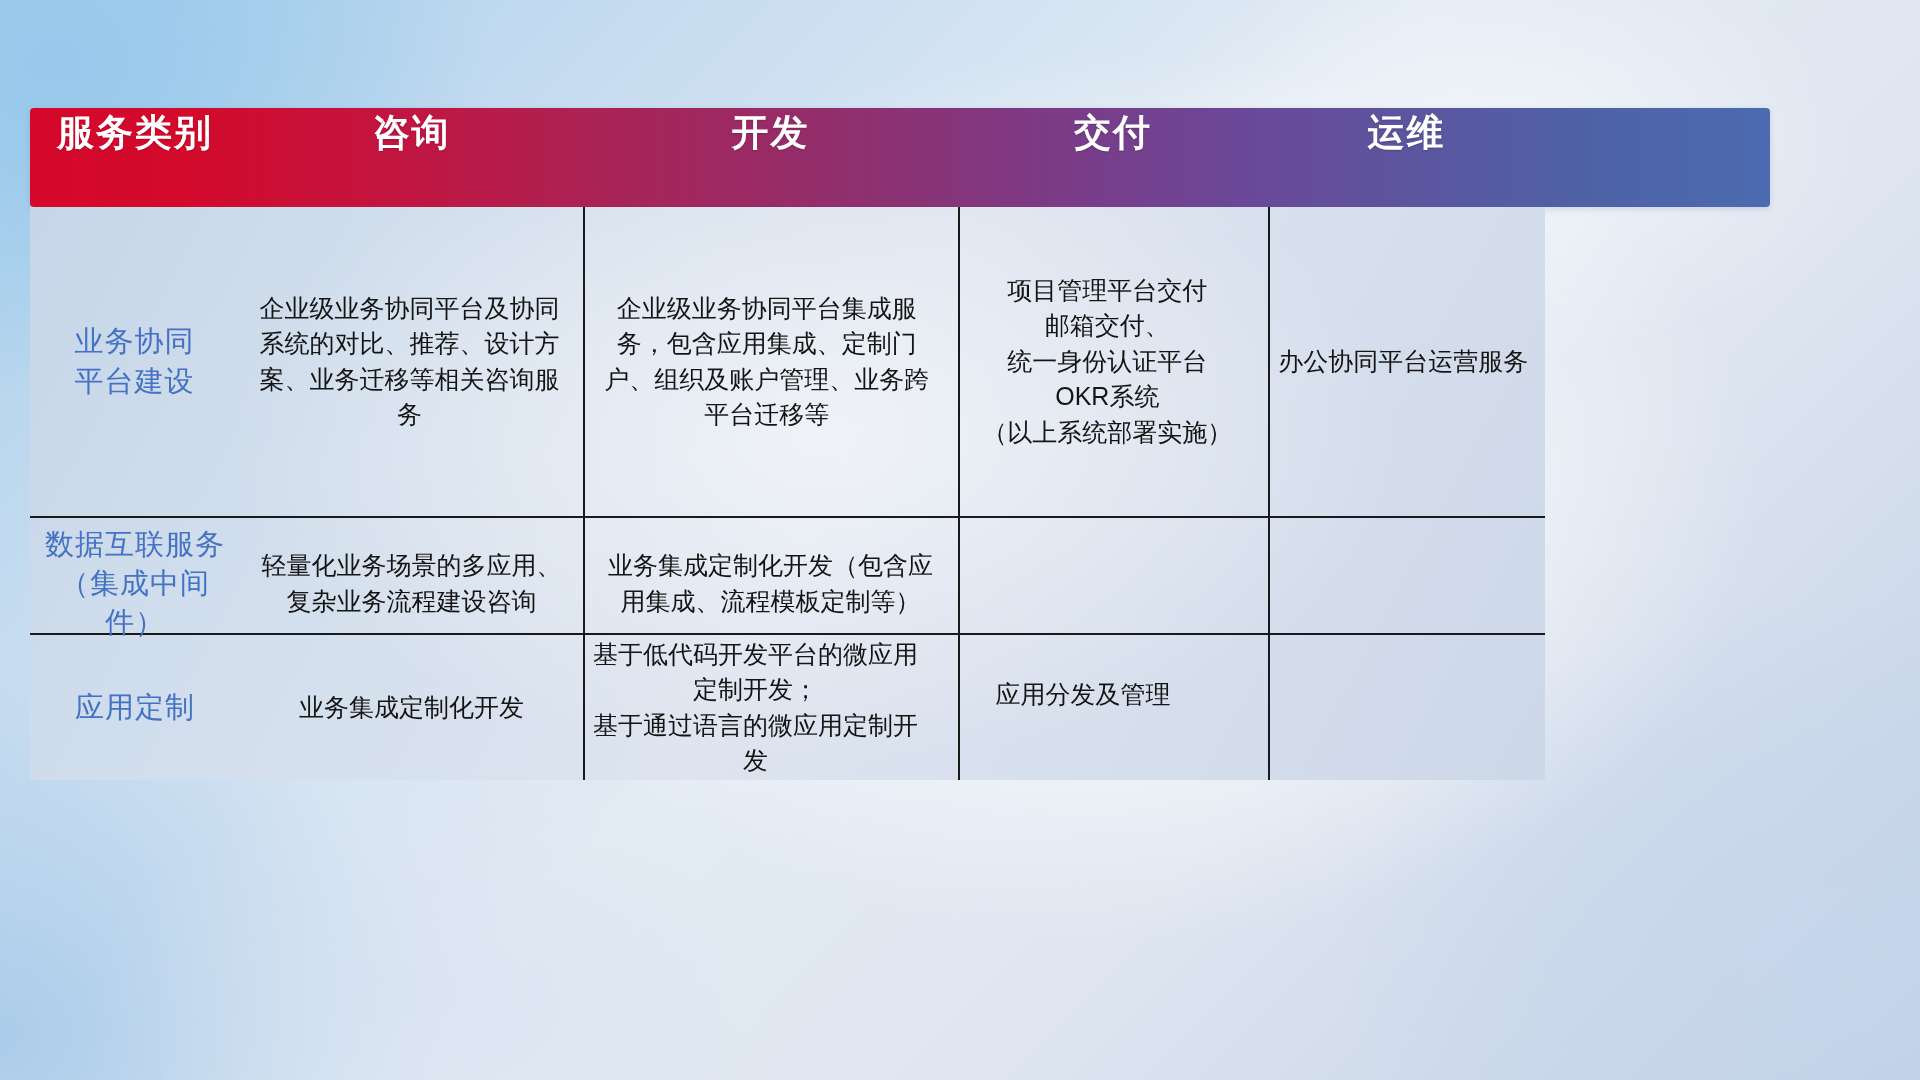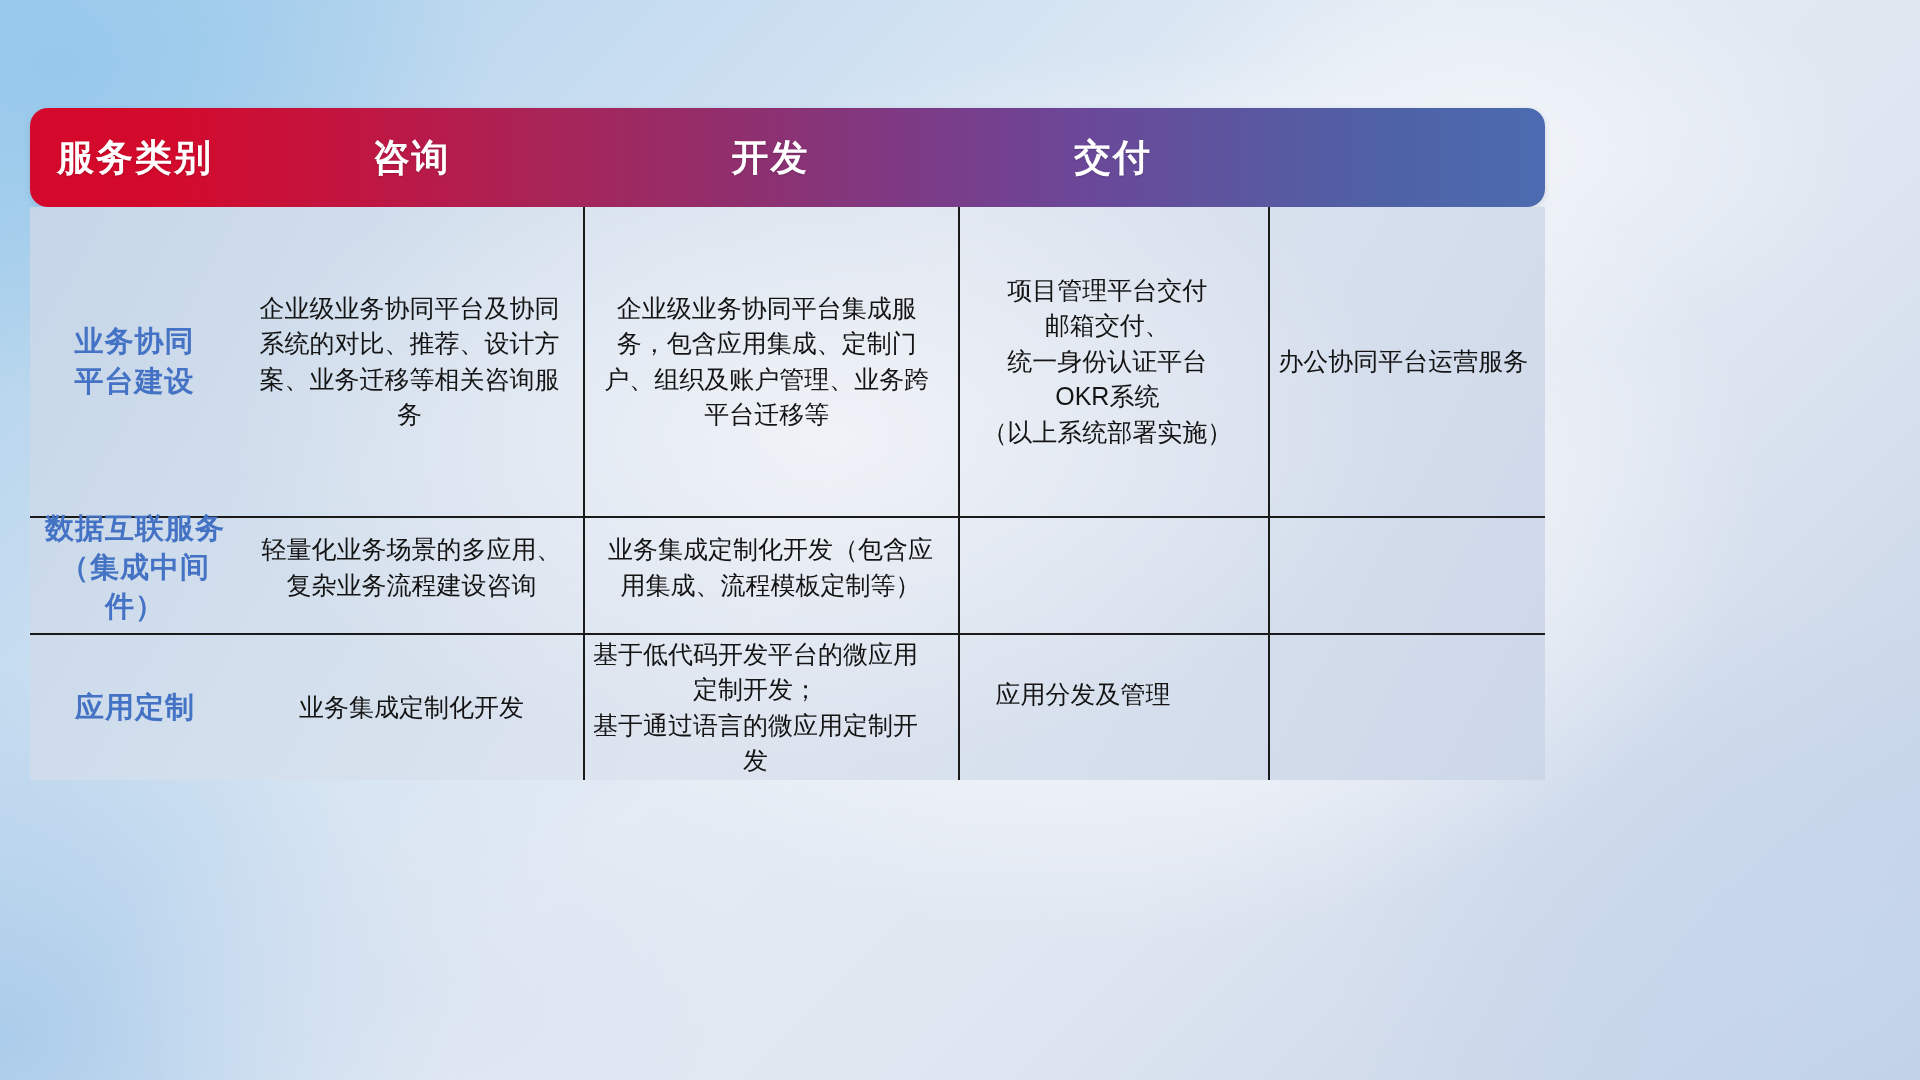--- a/index.html
+++ b/index.html
@@ -22,26 +22,26 @@
       background:
         radial-gradient(ellipse 520px 300px at 78% 14%, rgba(255,255,255,.55) 0%, rgba(255,255,255,0) 70%),
         radial-gradient(ellipse 460px 320px at 22% 92%, rgba(214,224,240,.6) 0%, rgba(214,224,240,0) 70%);
   }
 
   
   #table-wrap{position:absolute;left:30px;top:108px;width:1515px;height:672px;}
 
   
   .hdr{
-    position:absolute;left:0;top:0;width:1515px;height:99px;
-    border-radius:18px;
+    position:absolute;left:0;top:0;width:1740px;height:99px;
+    border-radius:4px;
     background:linear-gradient(90deg,
        #D4082A 0%, #D30A2C 9%, #C01642 22%, #A82457 34%,
        #8E3070 48%, #7A3C88 60%, #6A4899 70%, #5B569F 80%, #4E62A6 90%, #4C6BB0 100%);
-    display:flex;align-items:center;
+    display:flex;align-items:flex-start;
     box-shadow:0 2px 6px rgba(80,90,130,.18);
     overflow:hidden;
   }
   .hdr-cell{
     color:#fff;font-weight:bold;font-size:37px;letter-spacing:2px;
     text-align:center;white-space:nowrap;
     text-shadow:0 1px 2px rgba(0,0,0,.18);
   }
 
   
@@ -53,21 +53,21 @@
   }
 
   .row{position:absolute;left:0;width:1515px;display:flex;}
   .cell{
     position:relative;
     display:flex;align-items:center;justify-content:center;
     text-align:center;box-sizing:border-box;
     padding:4px 10px;
   }
   .cell-label{
-    color:#4472C4;font-weight:bold;font-size:29px;line-height:1.35;
+    color:#4472C4;font-weight:normal;font-size:29px;line-height:1.35;
     letter-spacing:1px;
   }
   .cell-text{
     color:#141414;font-size:25px;line-height:1.42;font-weight:400;
   }
   
   .vline{position:absolute;top:0;width:2px;background:#1a1a1a;}
   
   .hline{position:absolute;left:0;width:1515px;height:2px;background:#1a1a1a;}
 </style>
@@ -77,20 +77,21 @@
 <div id="bg"></div>
 <div id="bg2"></div>
 
 <div id="table-wrap">
 
   <div class="hdr">
     <div class="hdr-cell" style="width:210px">服务类别</div>
     <div class="hdr-cell" style="width:343px">咨询</div>
     <div class="hdr-cell" style="width:375px">开发</div>
     <div class="hdr-cell" style="width:310px">交付</div>
+    <div class="hdr-cell" style="width:277px">运维</div>
   </div>
 
   <div class="body">
 
     <div class="vline" style="left:553px;height:573px"></div>
     <div class="vline" style="left:928px;height:573px"></div>
     <div class="vline" style="left:1238px;height:573px"></div>
 
     <div class="hline" style="top:309px"></div>
     <div class="hline" style="top:426px"></div>
@@ -111,21 +112,21 @@
 邮箱交付、
 统一身份认证平台
 OKR系统
 （以上系统部署实施）</div>
       </div>
       <div class="cell" style="width:285px;height:309px">
         <div class="cell-text" style="white-space:pre-line">办公协同平台运营服务</div>
       </div>
     </div>
 
-    <div class="row" style="top:303px;height:119px">
+    <div class="row" style="top:319px;height:119px">
       <div class="cell" style="width:210px;height:115px">
         <div class="cell-label" style="white-space:pre-line">数据互联服务
 （集成中间件）</div>
       </div>
       <div class="cell" style="width:343px;height:115px">
         <div class="cell-text" style="white-space:pre-line;max-width:310px">轻量化业务场景的多应用、复杂业务流程建设咨询</div>
       </div>
       <div class="cell" style="width:375px;height:115px">
         <div class="cell-text" style="white-space:pre-line;max-width:342px">业务集成定制化开发（包含应用集成、流程模板定制等）</div>
       </div>

